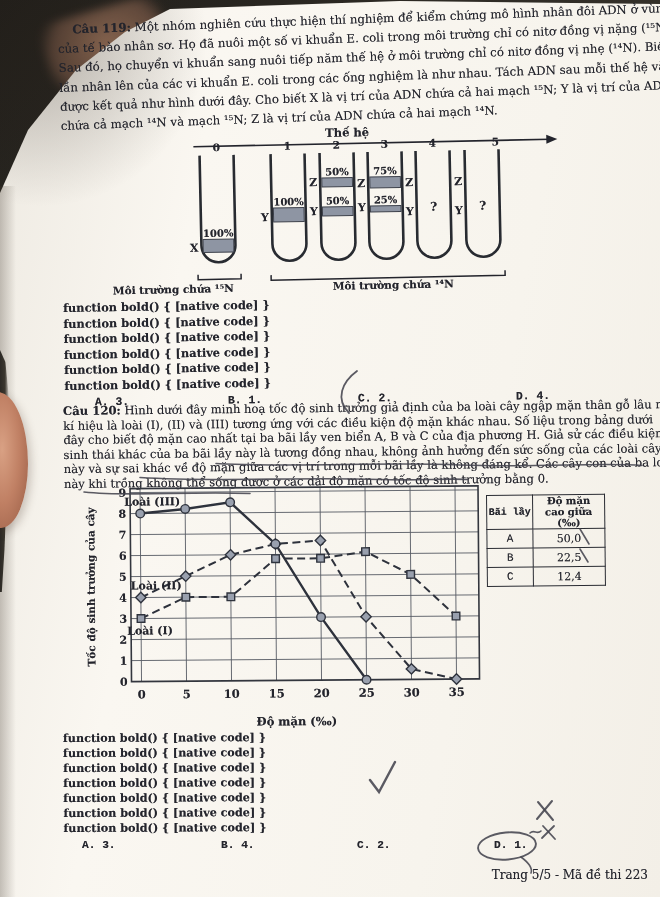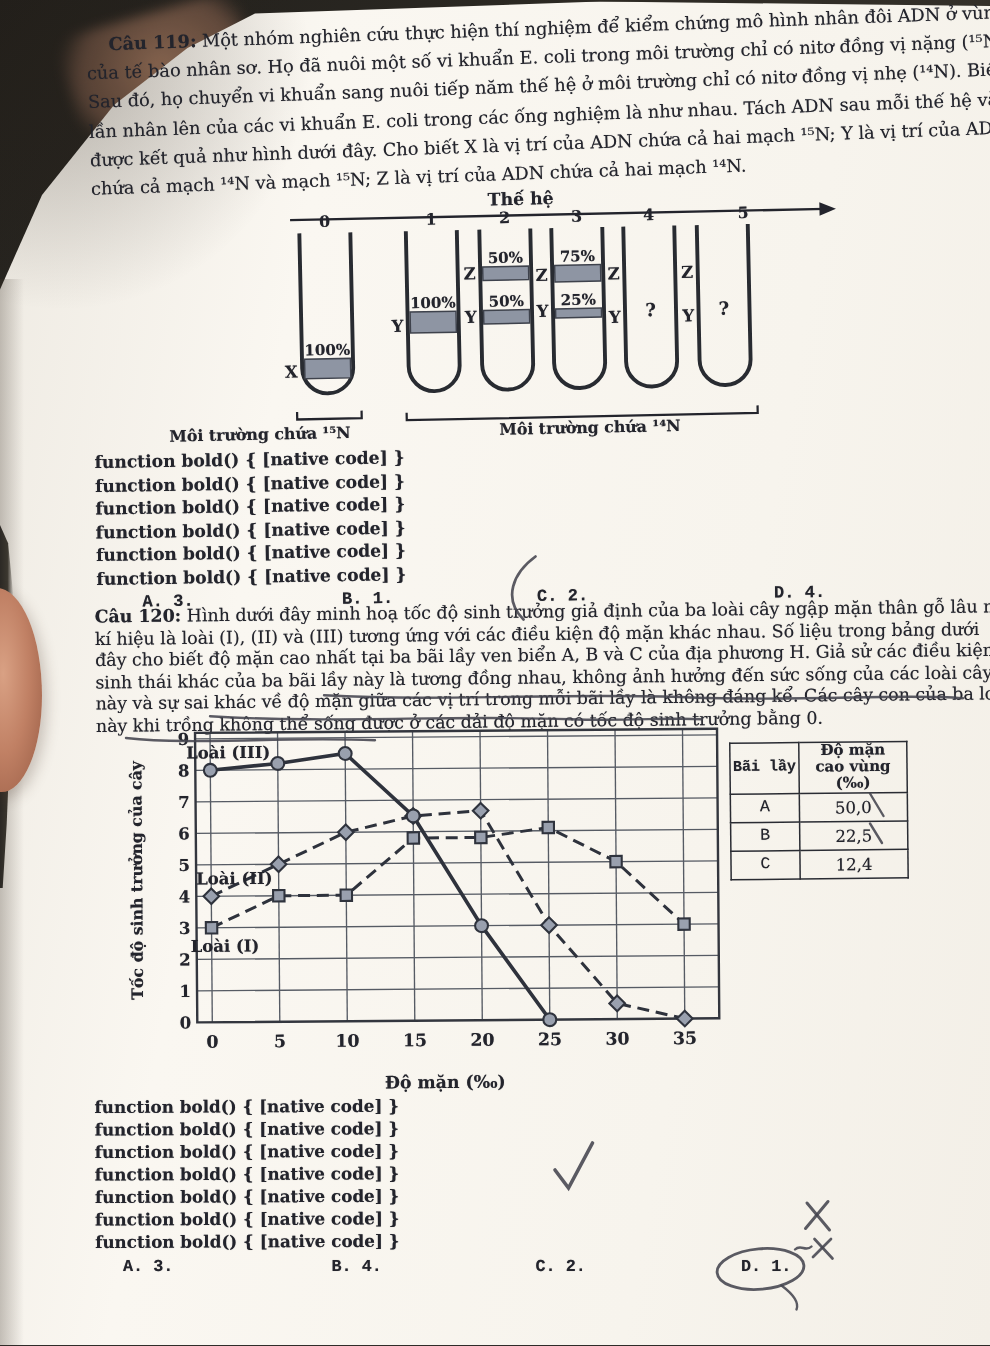--- a/index.html
+++ b/index.html
@@ -204,21 +204,21 @@
       <circle cx="285" cy="195" r="4.3" fill="#99a0ae" stroke="#2f333d" stroke-width="1.4"></circle>
       <text x="44" y="19" text-anchor="start" font-size="11" fill="#23242c" font-weight="bold">Loài (III)</text>
     </svg>
   <div id="salinity-wrap">
     <table class="sal">
       <thead>
         <tr>
           <th class="c1">Bãi lầy</th>
           <th class="c2">
             <div>Độ mặn</div>
-            <div>cao vùng (‰)</div>
+            <div>cao giữa (‰)</div>
           </th>
         </tr>
       </thead>
       <tbody id="sal-body">
           <tr>
             <td class="c1">A</td>
             <td class="c2">50,0</td>
           </tr>
           <tr>
             <td class="c1">B</td>
@@ -240,20 +240,21 @@
       <div class="tline"><b>function bold() { [native code] }</b></div>
       <div class="tline"><b>function bold() { [native code] }</b></div>
     </div>
   <div id="q120-options" class="optrow">
       <span class="opt" style="left: 82px;">A. 3.</span>
       <span class="opt" style="left: 221px;">B. 4.</span>
       <span class="opt" style="left: 357px;">C. 2.</span>
       <span class="opt" style="left: 494px;">D. 1.</span>
     </div>
 
+  <div class="footer-page">Trang 5/5 - Mã đề thi 223</div>
 
   <svg id="pen-svg" width="660" height="897" viewBox="0 0 660 897">
       <path d="M357,371 C342,382 335,399 349,413" fill="none" stroke="#44444e" stroke-width="1.8" stroke-linecap="round" opacity="0.88"></path>
       <path d="M216,463.5 C300,468 380,461.5 460,465 C540,468 600,462 642,465.5" fill="none" stroke="#44444e" stroke-width="1.6" stroke-linecap="round" opacity="0.88"></path>
       <path d="M140,477.5 C220,482.5 300,476.5 380,479.5 C420,481 445,478 468,479.5" fill="none" stroke="#44444e" stroke-width="1.6" stroke-linecap="round" opacity="0.88"></path>
       <path d="M84,492 C130,497 185,491 250,493.5" fill="none" stroke="#44444e" stroke-width="1.6" stroke-linecap="round" opacity="0.88"></path>
       <path d="M580,529 L589,544" fill="none" stroke="#44444e" stroke-width="1.6" stroke-linecap="round" opacity="0.88"></path>
       <path d="M580,549 L588,562" fill="none" stroke="#44444e" stroke-width="1.6" stroke-linecap="round" opacity="0.88"></path>
       <path d="M370,780 L379,792 L395,762" fill="none" stroke="#44444e" stroke-width="2.4" stroke-linecap="round" opacity="0.88"></path>
       <path d="M538,802 L553,820" fill="none" stroke="#44444e" stroke-width="2" stroke-linecap="round" opacity="0.88"></path>

